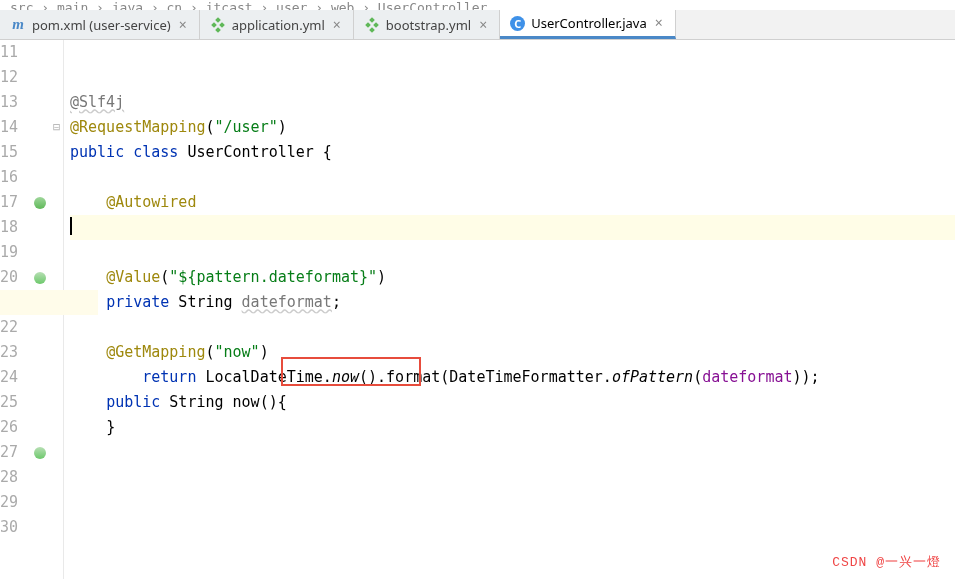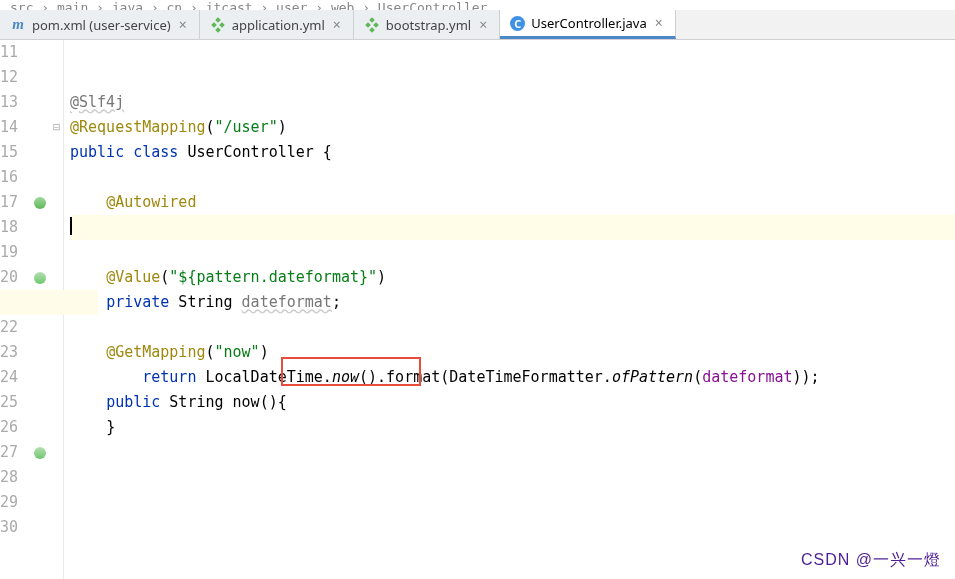--- a/index.html
+++ b/index.html
@@ -88,21 +88,21 @@
     .highlight-line { background:#fffcea;padding-left:48px; }
     .cursor-line { background:#fffde7; }
     .cursor { display:inline-block; width:2px; height:18px; background:#000; vertical-align:middle; margin-bottom:3px; }
     .red-box {
       position:absolute;
       border:2px solid #e74c3c;
       pointer-events:none;
     }
     .watermark {
       position:absolute; right:14px; bottom:8px;
-      color:#4c1d95; font-family:Liberation Sans, sans-serif; font-size:16px;
+      color:#ef4444; font-family:Liberation Mono, monospace; font-size:13px;
       letter-spacing:1px;
     }
   </style>
 </head>
 <body>
 
 <div class="breadcrumb">src › main › java › cn › itcast › user › web › UserController</div>
 
 <div class="tabs">
   <div class="tab">

